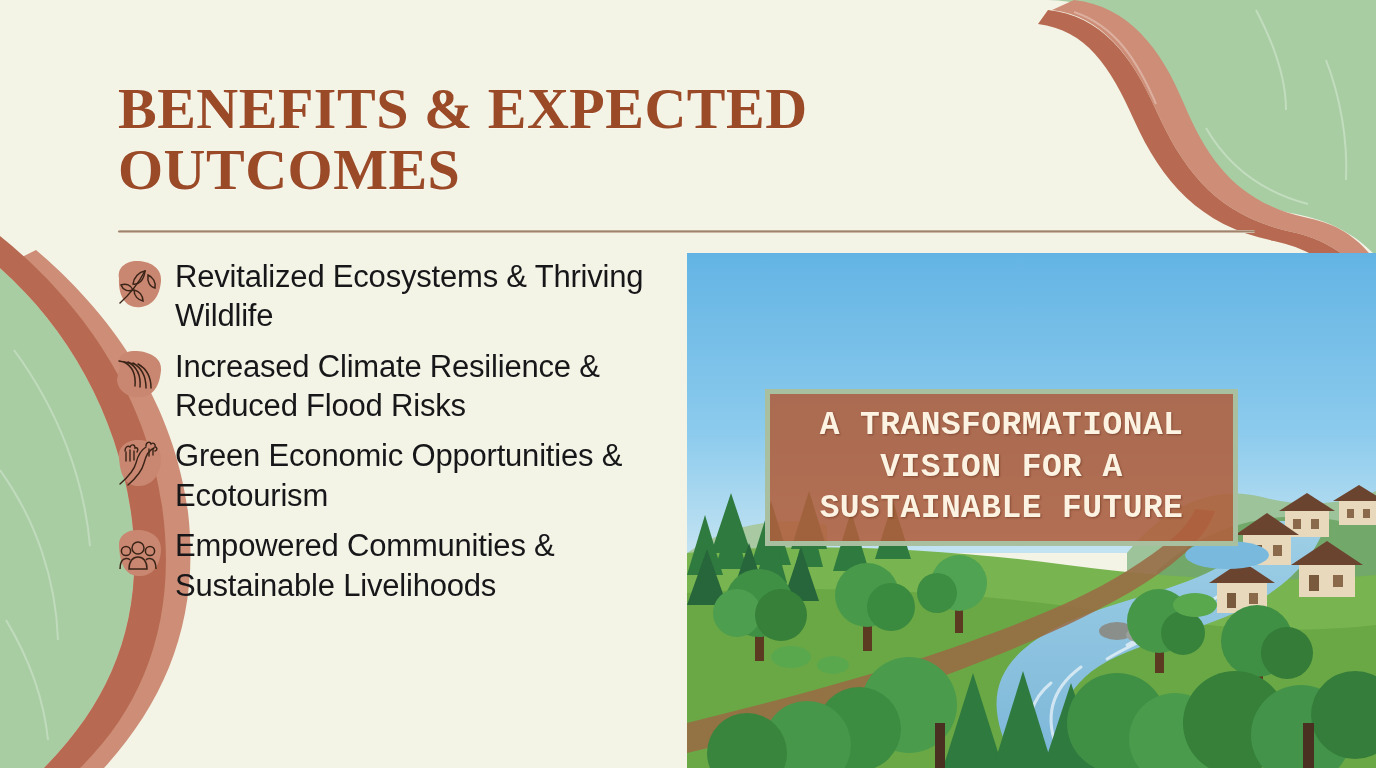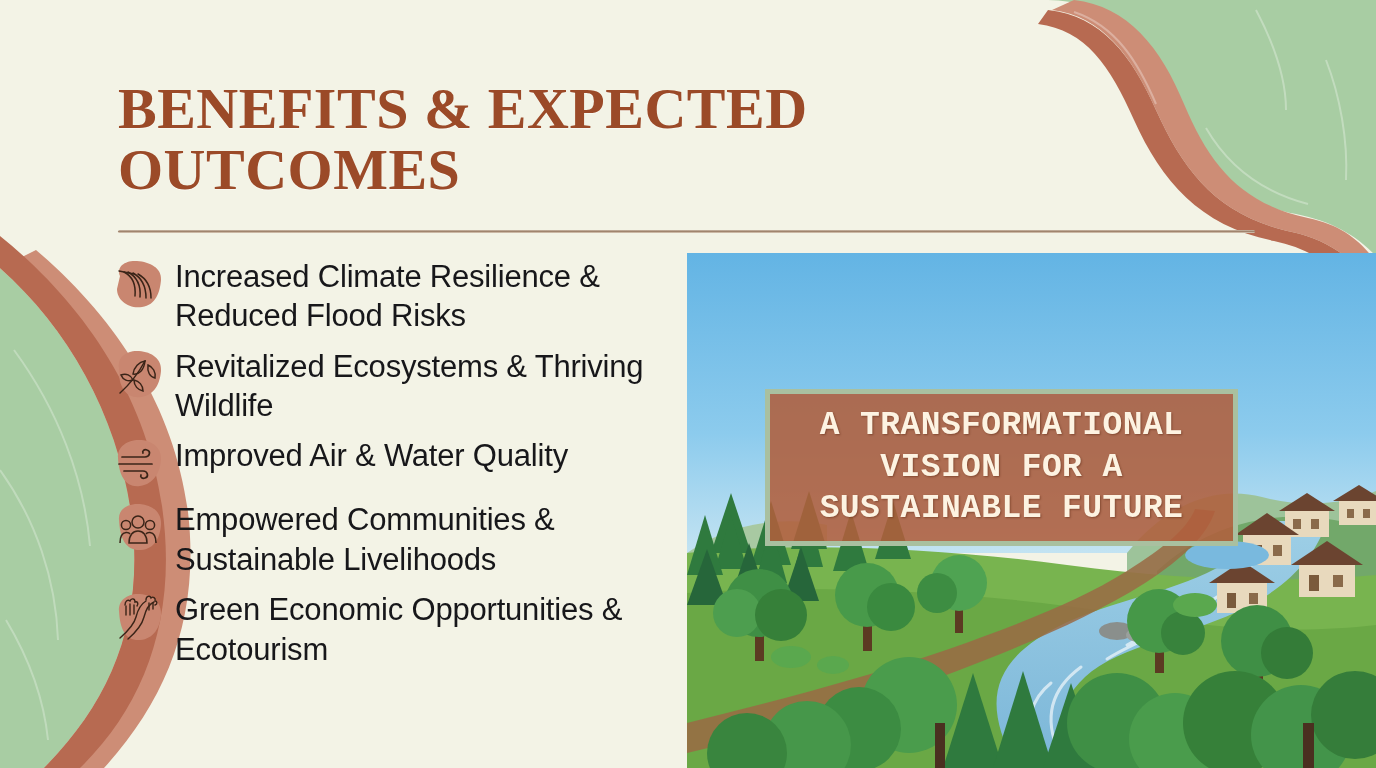--- a/index.html
+++ b/index.html
@@ -146,95 +146,82 @@
   <div id="title-block">
     <h1 id="page-title">BENEFITS &amp; EXPECTED OUTCOMES</h1>
   </div>
   <div id="title-divider"></div>
 
   <div id="benefits-list">
 
     <div class="benefit-item">
       <span class="benefit-icon">
         <svg viewBox="0 0 52 52">
+          <path d="M7 20 C 5 9 15 2 27 3 C 40 4 50 11 49 23 C 48 35 43 47 29 49 C 15 51 6 40 7 20 Z" fill="#c98670"></path>
+          <g stroke="#3a2418" stroke-width="1.5" fill="none" stroke-linecap="round">
+            <path d="M8 45 C 18 36 26 26 33 13"></path>
+            <path d="M33 13 C 27 14 22 19 21 26 C 27 27 32 22 33 13 Z"></path>
+            <path d="M36 17 C 41 19 44 24 43 30 C 38 29 35 24 36 17 Z"></path>
+            <path d="M22 32 C 27 33 31 37 31 43 C 26 42 22 38 22 32 Z"></path>
+            <path d="M9 27 C 14 25 19 27 21 32 C 16 34 11 32 9 27 Z"></path>
+          </g>
+        </svg>
+      </span>
+      <span class="benefit-label">Revitalized Ecosystems &amp; Thriving Wildlife</span>
+    </div>
+
+    <div class="benefit-item">
+      <span class="benefit-icon">
+        <svg viewBox="0 0 52 52">
           <path d="M8 18 C 4 8 14 2 25 3 C 38 4 50 10 49 22 C 48 34 44 47 30 49 C 16 51 5 42 5 31 Z" fill="#c98670"></path>
           <g stroke="#3a2418" stroke-width="1.5" fill="none" stroke-linecap="round">
             <path d="M12 14 C 20 18 24 26 23 38"></path>
             <path d="M16 14 C 25 19 29 27 28 39"></path>
             <path d="M21 15 C 30 20 34 28 34 40"></path>
             <path d="M26 16 C 35 21 39 29 39 40"></path>
             <path d="M7 13 L 22 16"></path>
           </g>
         </svg>
       </span>
       <span class="benefit-label">Increased Climate Resilience &amp; Reduced Flood Risks</span>
     </div>
 
+
     <div class="benefit-item">
       <span class="benefit-icon">
         <svg viewBox="0 0 52 52">
-          <path d="M7 20 C 5 9 15 2 27 3 C 40 4 50 11 49 23 C 48 35 43 47 29 49 C 15 51 6 40 7 20 Z" fill="#c98670"></path>
-          <g stroke="#3a2418" stroke-width="1.5" fill="none" stroke-linecap="round">
-            <path d="M8 45 C 18 36 26 26 33 13"></path>
-            <path d="M33 13 C 27 14 22 19 21 26 C 27 27 32 22 33 13 Z"></path>
-            <path d="M36 17 C 41 19 44 24 43 30 C 38 29 35 24 36 17 Z"></path>
-            <path d="M22 32 C 27 33 31 37 31 43 C 26 42 22 38 22 32 Z"></path>
-            <path d="M9 27 C 14 25 19 27 21 32 C 16 34 11 32 9 27 Z"></path>
+          <path d="M7 20 C 6 9 16 2 28 3 C 41 4 50 12 49 24 C 48 36 42 48 28 49 C 14 50 8 39 7 20 Z" fill="#c98670"></path>
+          <g stroke="#3a2418" stroke-width="1.4" fill="none" stroke-linecap="round">
+            <path d="M8 47 C 16 40 22 34 24 26 C 26 18 29 13 34 10"></path>
+            <path d="M16 48 C 24 41 30 34 32 26 C 34 18 37 13 42 11"></path>
+            <path d="M13 14 C 13 10 16 8 18 10 C 19 7 23 7 23 11 C 25 10 27 12 25 15"></path>
+            <path d="M14 15 L 14 24 M18 13 L 18 24 M22 14 L 22 23"></path>
+            <path d="M34 9 C 34 5 38 4 39 7 C 41 5 44 7 43 10 C 45 10 46 13 43 14"></path>
+            <path d="M37 12 L 37 19 M41 12 L 41 18"></path>
           </g>
         </svg>
       </span>
-      <span class="benefit-label">Revitalized Ecosystems &amp; Thriving Wildlife</span>
-    </div>
-
-    <div class="benefit-item">
-      <span class="benefit-icon">
-        <svg viewBox="0 0 52 52">
-          <path d="M6 21 C 5 10 15 3 27 3 C 40 3 50 11 49 23 C 48 35 42 47 28 49 C 14 51 7 39 6 21 Z" fill="#c98670"></path>
-          <g stroke="#3a2418" stroke-width="1.7" fill="none" stroke-linecap="round">
-            <path d="M10 20 L 33 20 C 38 20 39 14 35 13 C 32 12 30 14 31 16"></path>
-            <path d="M7 27 L 40 27"></path>
-            <path d="M12 34 L 31 34 C 36 34 37 40 33 41 C 30 42 28 40 29 38"></path>
-          </g>
-        </svg>
-      </span>
-      <span class="benefit-label">Improved Air &amp; Water Quality</span>
+      <span class="benefit-label">Green Economic Opportunities &amp; Ecotourism</span>
     </div>
 
     <div class="benefit-item">
       <span class="benefit-icon">
         <svg viewBox="0 0 52 52">
           <path d="M7 19 C 6 8 16 2 28 3 C 41 4 50 12 49 24 C 48 36 43 48 29 49 C 14 50 8 38 7 19 Z" fill="#c98670"></path>
           <g stroke="#3a2418" stroke-width="1.5" fill="none">
             <circle cx="26" cy="21" r="6"></circle>
             <circle cx="14" cy="24" r="4.6"></circle>
             <circle cx="38" cy="24" r="4.6"></circle>
             <path d="M17 42 C 17 34 21 30 26 30 C 31 30 35 34 35 42 Z"></path>
             <path d="M8 42 C 8 36 10 32 14 31.5 C 16 31.3 17.4 32 18 33"></path>
             <path d="M44 42 C 44 36 42 32 38 31.5 C 36 31.3 34.6 32 34 33"></path>
           </g>
         </svg>
       </span>
       <span class="benefit-label">Empowered Communities &amp; Sustainable Livelihoods</span>
-    </div>
-
-    <div class="benefit-item">
-      <span class="benefit-icon">
-        <svg viewBox="0 0 52 52">
-          <path d="M7 20 C 6 9 16 2 28 3 C 41 4 50 12 49 24 C 48 36 42 48 28 49 C 14 50 8 39 7 20 Z" fill="#c98670"></path>
-          <g stroke="#3a2418" stroke-width="1.4" fill="none" stroke-linecap="round">
-            <path d="M8 47 C 16 40 22 34 24 26 C 26 18 29 13 34 10"></path>
-            <path d="M16 48 C 24 41 30 34 32 26 C 34 18 37 13 42 11"></path>
-            <path d="M13 14 C 13 10 16 8 18 10 C 19 7 23 7 23 11 C 25 10 27 12 25 15"></path>
-            <path d="M14 15 L 14 24 M18 13 L 18 24 M22 14 L 22 23"></path>
-            <path d="M34 9 C 34 5 38 4 39 7 C 41 5 44 7 43 10 C 45 10 46 13 43 14"></path>
-            <path d="M37 12 L 37 19 M41 12 L 41 18"></path>
-          </g>
-        </svg>
-      </span>
-      <span class="benefit-label">Green Economic Opportunities &amp; Ecotourism</span>
     </div>
 
   </div>
 
   <div id="scene-panel">
     <svg width="689" height="515" viewBox="0 0 689 515">
       <defs>
         <linearGradient id="skyGrad" x1="0" y1="0" x2="0" y2="1">
           <stop offset="0%" stop-color="#63b4e4"></stop>
           <stop offset="60%" stop-color="#8ccbed"></stop>

